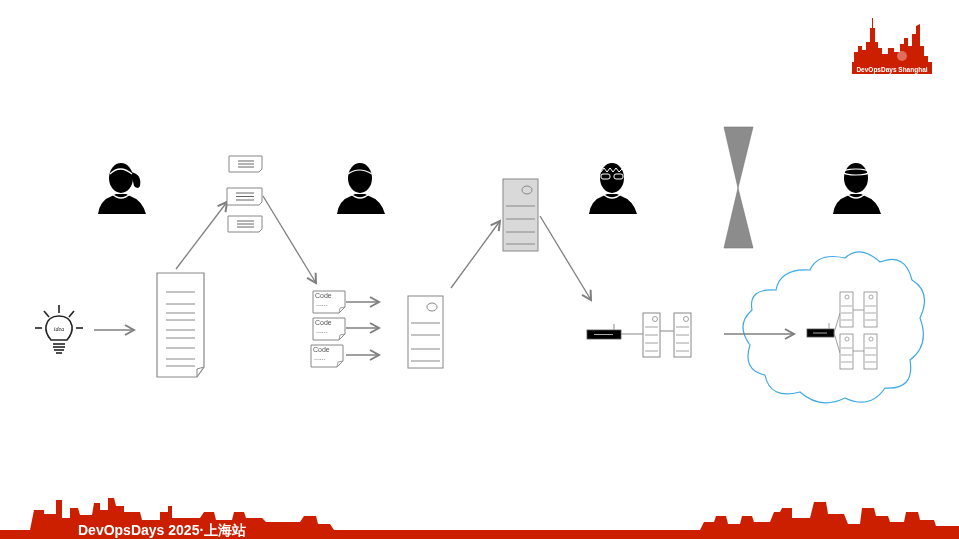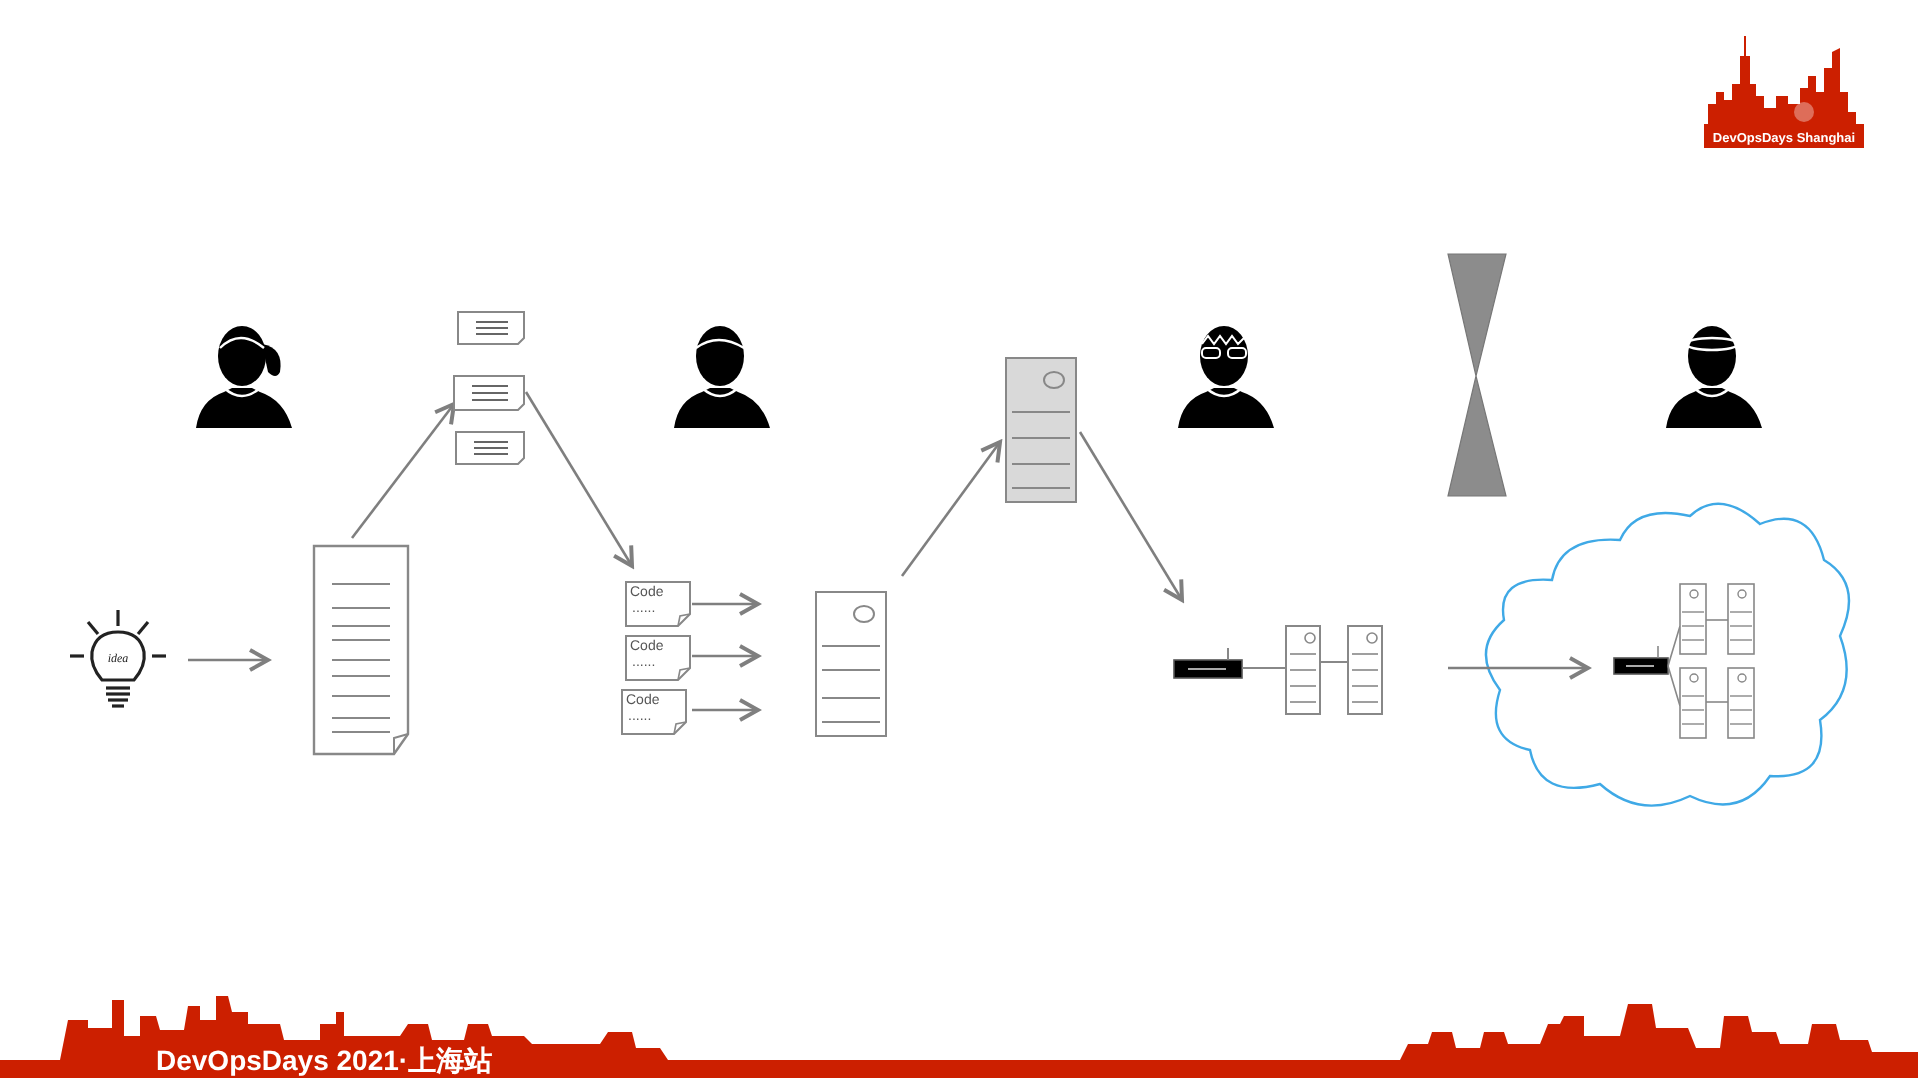--- a/index.html
+++ b/index.html
@@ -242,13 +242,13 @@
     </g>
   </g>
 
   <g fill="#cc1f00">
     <path d="M0,539 L0,530 L30,530 L34,510 L44,510 L44,514 L56,514 L56,500 L62,500 L62,518 L70,518 L70,508 L78,508 L80,515 L92,515 L94,503 L100,503 L100,510 L108,510 L108,498 L114,498 L116,506 L124,506 L124,512 L140,512 L142,520 L160,520 L160,512 L168,512 L168,506 L172,506 L172,518 L200,518 L204,512 L214,512 L216,520 L232,520 L234,512 L244,512 L246,518 L262,518 L266,522 L300,522 L304,516 L316,516 L318,524 L330,524 L334,530 L959,530 L959,539 Z"></path>
     <path d="M700,530 L704,522 L714,522 L716,516 L726,516 L728,524 L740,524 L742,516 L752,516 L754,522 L770,522 L774,512 L780,512 L782,508 L792,508 L792,518 L810,518 L814,502 L826,502 L828,514 L844,514 L848,524 L860,524 L862,508 L874,508 L876,516 L888,516 L890,522 L904,522 L906,512 L918,512 L920,520 L934,520 L936,526 L959,526 L959,530 Z"></path>
     <rect x="0" y="530" width="959" height="9"></rect>
   </g>
 </svg>
 
-<div class="footer-text">DevOpsDays 2021·上海站</div>
+<div class="footer-text">DevOpsDays 2025·上海站</div>
 
 </body></html>

